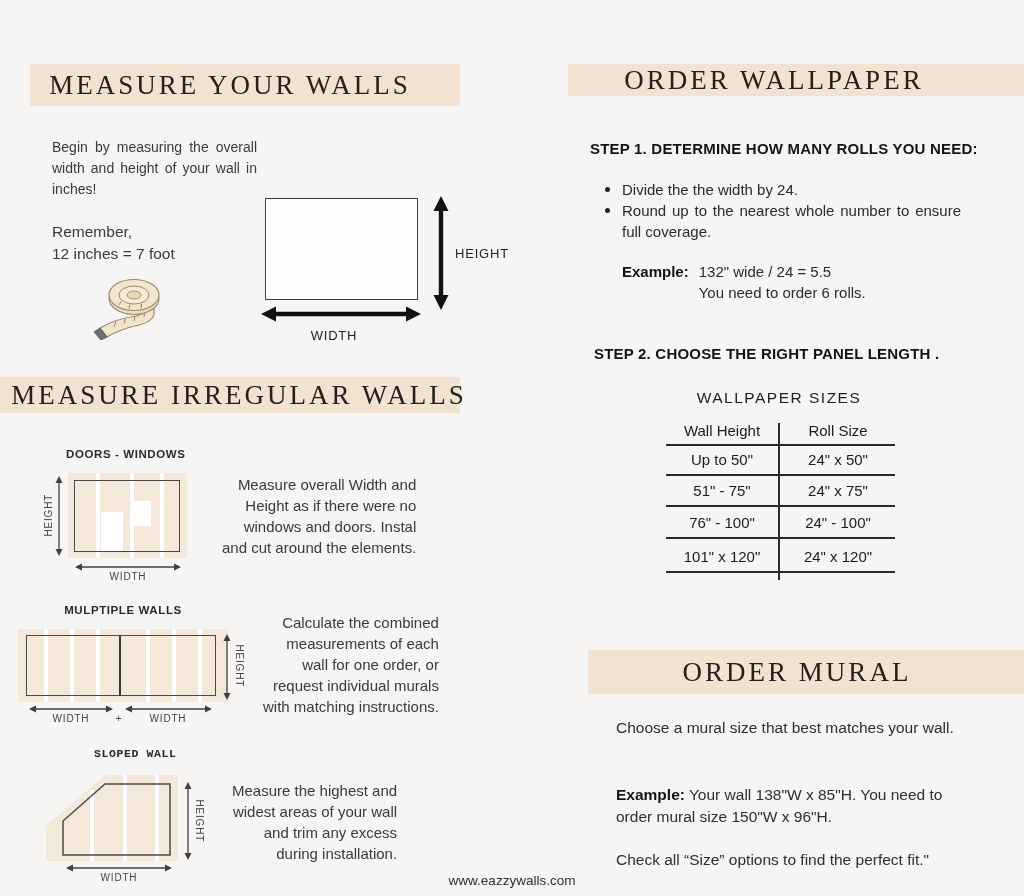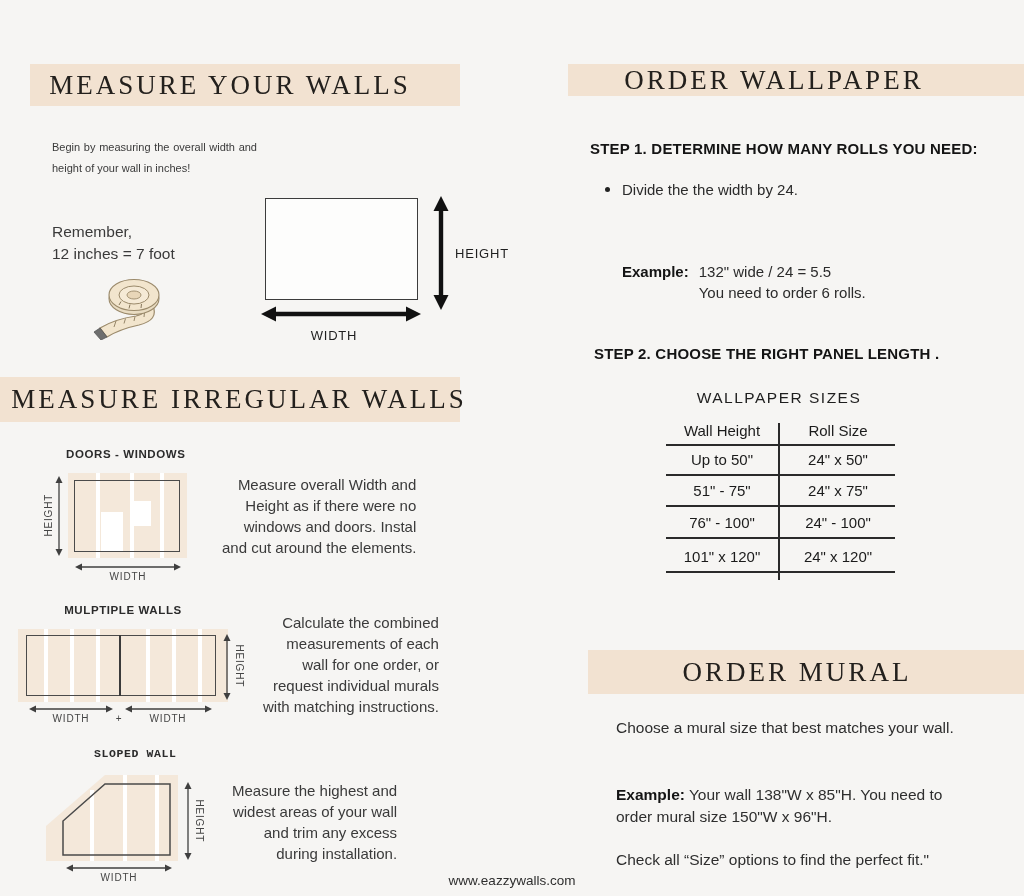--- a/index.html
+++ b/index.html
@@ -36,21 +36,21 @@
   .inline-bold{font-weight:700;color:#141414;}
   svg{display:block;}
 </style>
 </head>
 <body>
 
 <div class="banner" style="left:30px;top:64px;width:430px;height:42px;padding-right:30px;">
   <div class="banner-title">MEASURE YOUR WALLS</div>
 </div>
 
-<div class="abs body-text justify" style="left:52px;top:137px;width:205px;font-size:11px;">Begin by measuring the overall width and height of your wall in inches!</div>
+<div class="abs body-text justify" style="left:52px;top:137px;width:205px;font-size:14px;">Begin by measuring the overall width and height of your wall in inches!</div>
 <div class="abs body-text" style="left:52px;top:221px;font-size:15.5px;">Remember,</div>
 <div class="abs body-text" style="left:52px;top:243px;font-size:15.5px;">12 inches = 7 foot</div>
 
 <svg class="abs" style="left:93px;top:270px;" width="80" height="70" viewBox="0 0 80 70">
   <path d="M60,36 Q66,50 46,55 Q27,59 14,67 L7,58 Q22,49 43,46 Q55,44 51,33 Z" fill="#f2e5cd" stroke="#9b8a6b" stroke-width="1.2"></path>
   <polygon points="14,67 7,58 1,62 8,70" fill="#6e6e6e" stroke="#555" stroke-width="0.8"></polygon>
   <line x1="21" y1="57" x2="23" y2="51" stroke="#8a7a5e" stroke-width="0.9"></line>
   <line x1="31" y1="53.5" x2="32.5" y2="48.5" stroke="#8a7a5e" stroke-width="0.9"></line>
   <line x1="41" y1="51" x2="42" y2="46.5" stroke="#8a7a5e" stroke-width="0.9"></line>
   <line x1="51" y1="47" x2="51.5" y2="42.5" stroke="#8a7a5e" stroke-width="0.9"></line>
@@ -72,21 +72,21 @@
 </svg>
 <div class="abs dim-label-lg" style="left:455px;top:246px;">HEIGHT</div>
 
 <svg class="abs" style="left:261px;top:304px;" width="160" height="20">
   <line x1="13" y1="10" x2="147" y2="10" stroke="#111" stroke-width="4.4"></line>
   <polygon points="0,10 15,2.5 15,17.5" fill="#111"></polygon>
   <polygon points="160,10 145,2.5 145,17.5" fill="#111"></polygon>
 </svg>
 <div class="abs dim-label-lg" style="left:261px;top:328px;width:146px;text-align:center;">WIDTH</div>
 
-<div class="banner" style="left:0;top:377px;width:460px;height:45px;padding-left:18px;">
+<div class="banner" style="left:0;top:377px;width:460px;height:36px;padding-left:18px;">
   <div class="banner-title">MEASURE IRREGULAR WALLS</div>
 </div>
 
 <div class="abs sub-label" style="left:66px;top:448px;">DOORS - WINDOWS</div>
 <div class="abs" style="left:68px;top:473px;width:119px;height:85px;background:var(--beige);">
   <div class="abs" style="left:28px;top:0;width:4px;height:85px;background:#fff;"></div>
   <div class="abs" style="left:62px;top:0;width:4px;height:85px;background:#fff;"></div>
   <div class="abs" style="left:92px;top:0;width:4px;height:85px;background:#fff;"></div>
   <div class="abs" style="left:6px;top:7px;width:106px;height:72px;border:1.4px solid #4a4a4a;"></div>
   <div class="abs" style="left:33px;top:39px;width:22px;height:39px;background:#fff;"></div>
@@ -174,20 +174,24 @@
   <div class="banner-title">ORDER WALLPAPER</div>
 </div>
 
 <div class="abs step-heading" style="left:590px;top:140px;">STEP 1. DETERMINE HOW MANY ROLLS YOU NEED:</div>
 
 <div class="abs" style="left:605px;top:179px;width:356px;">
   <div class="bullet-row">
     <div class="bullet-dot"></div>
     <div class="body-text" style="color:#2b2b2b;">Divide the the width by 24.</div>
   </div>
+  <div class="bullet-row">
+    <div class="bullet-dot"></div>
+    <div class="body-text justify" style="color:#2b2b2b;width:342px;">Round up to the nearest whole number to ensure full coverage.</div>
+  </div>
 </div>
 
 <div class="abs example-row" style="left:622px;top:261px;">
   <div class="example-label">Example:</div>
   <div>
     <div>132" wide / 24 = 5.5</div>
     <div>You need to order 6 rolls.</div>
   </div>
 </div>
 

